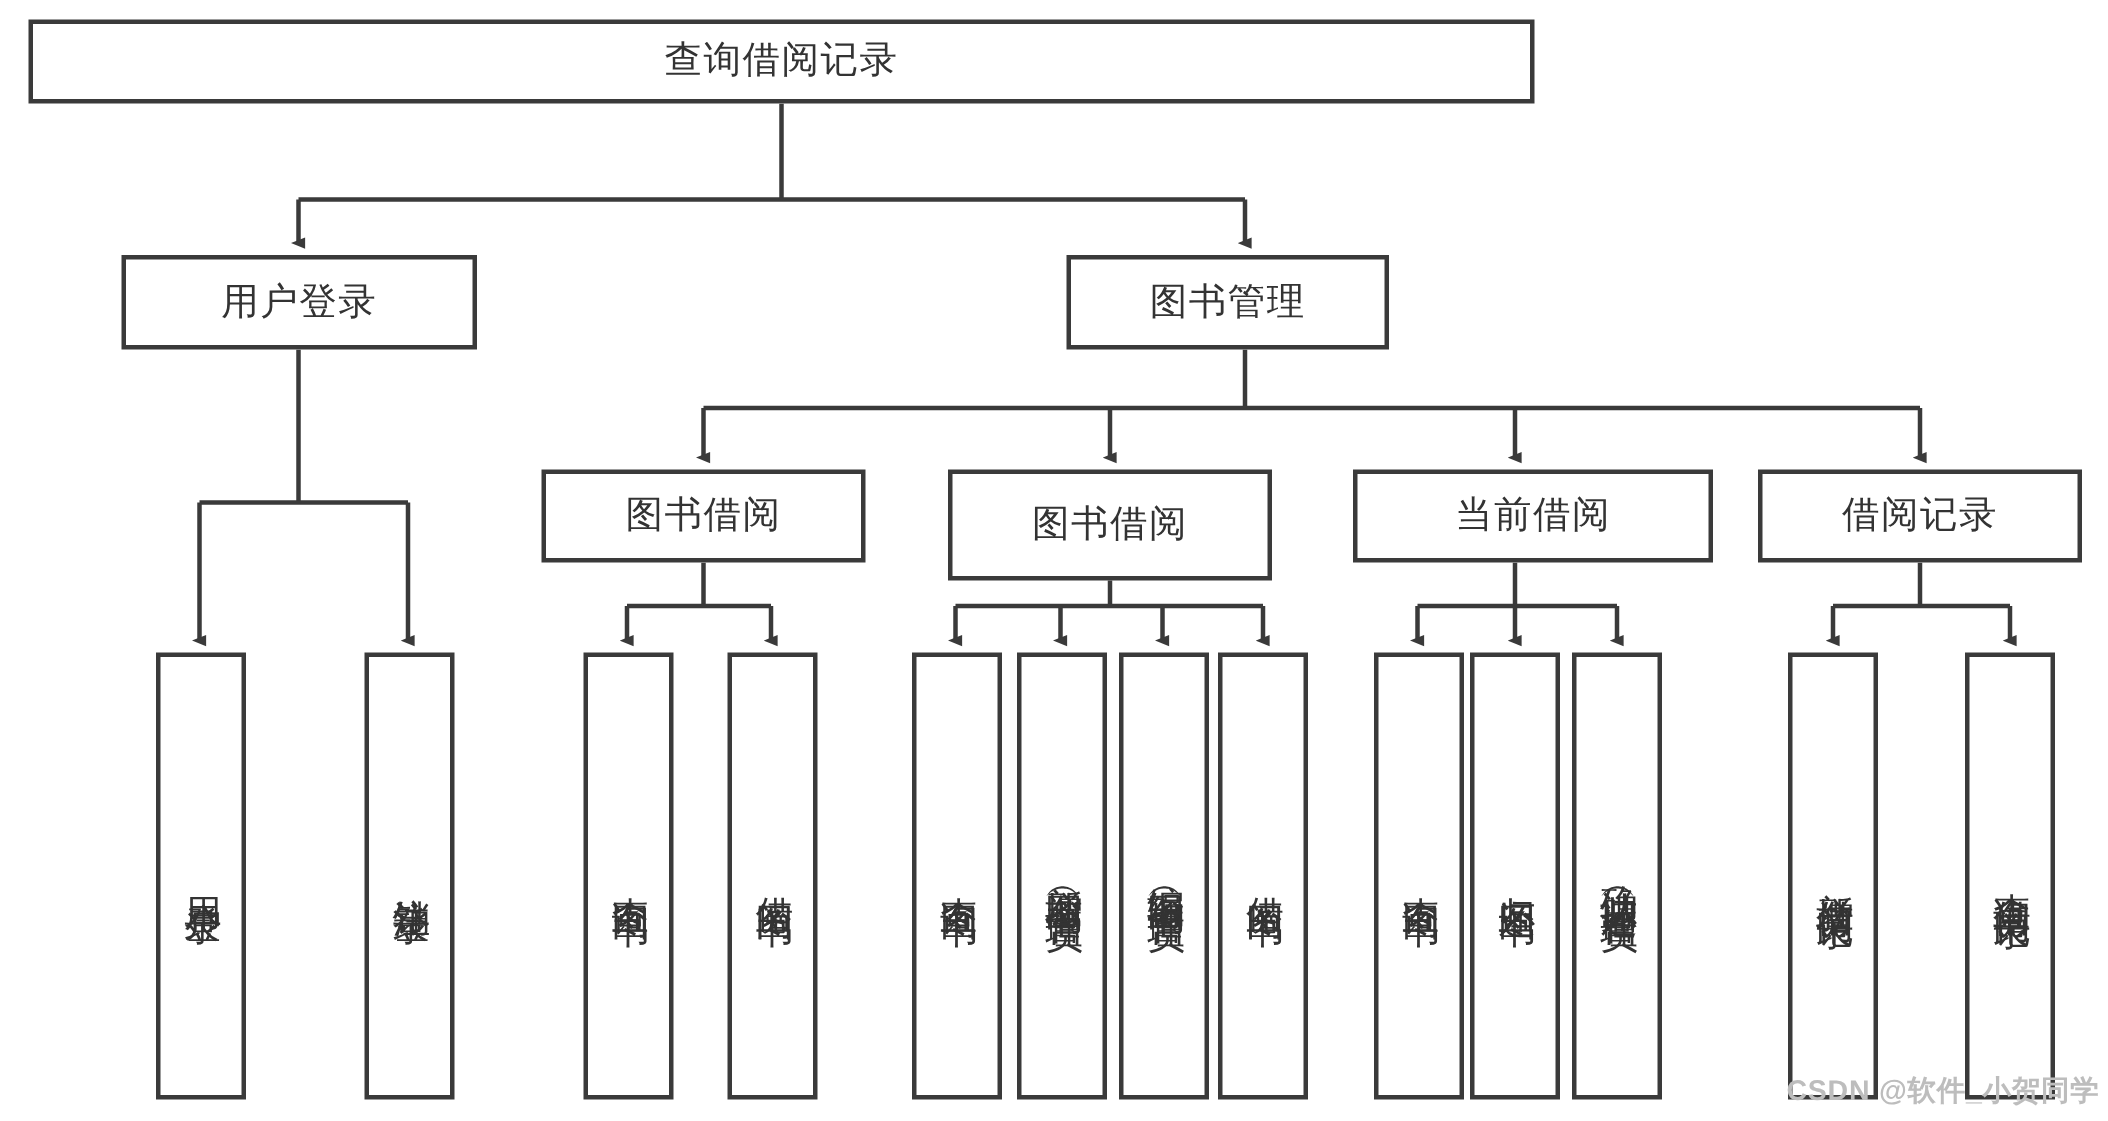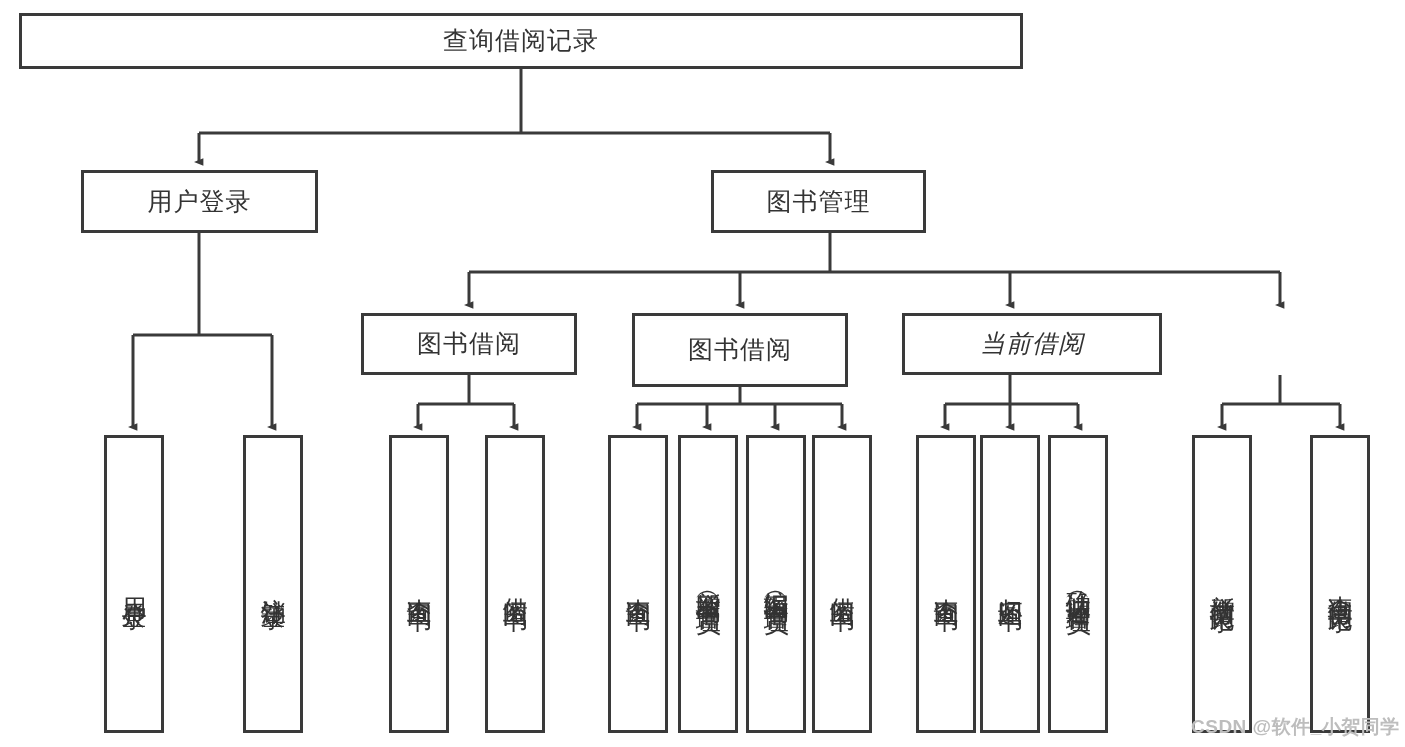--- a/index.html
+++ b/index.html
@@ -127,22 +127,25 @@
   <div class="node horiz" style="left:711px; top:170px; width:215px; height:63px;">
     <span class="label">图书管理</span>
   </div>
 
   <div class="node horiz" style="left:361px; top:313px; width:216px; height:62px;">
     <span class="label">图书借阅</span>
   </div>
   <div class="node horiz" style="left:632px; top:313px; width:216px; height:74px;">
     <span class="label">图书借阅</span>
   </div>
-  <div class="node horiz" style="left:902px; top:313px; width:260px; height:62px;font-style:italic;">
+  <div class="node horiz" style="left:902px; top:313px; width:240px; height:62px;">
     <span class="label">当前借阅</span>
+  </div>
+  <div class="node horiz" style="left:1172px; top:313px; width:216px; height:62px;">
+    <span class="label">借阅记录</span>
   </div>
 
   <div class="node vert" style="left:104px; top:435px; width:60px; height:298px;">
     <span class="label">用户登录</span>
   </div>
   <div class="node vert" style="left:243px; top:435px; width:60px; height:298px;">
     <span class="label">注销登录</span>
   </div>
 
   <div class="node vert" style="left:389px; top:435px; width:60px; height:298px;">

